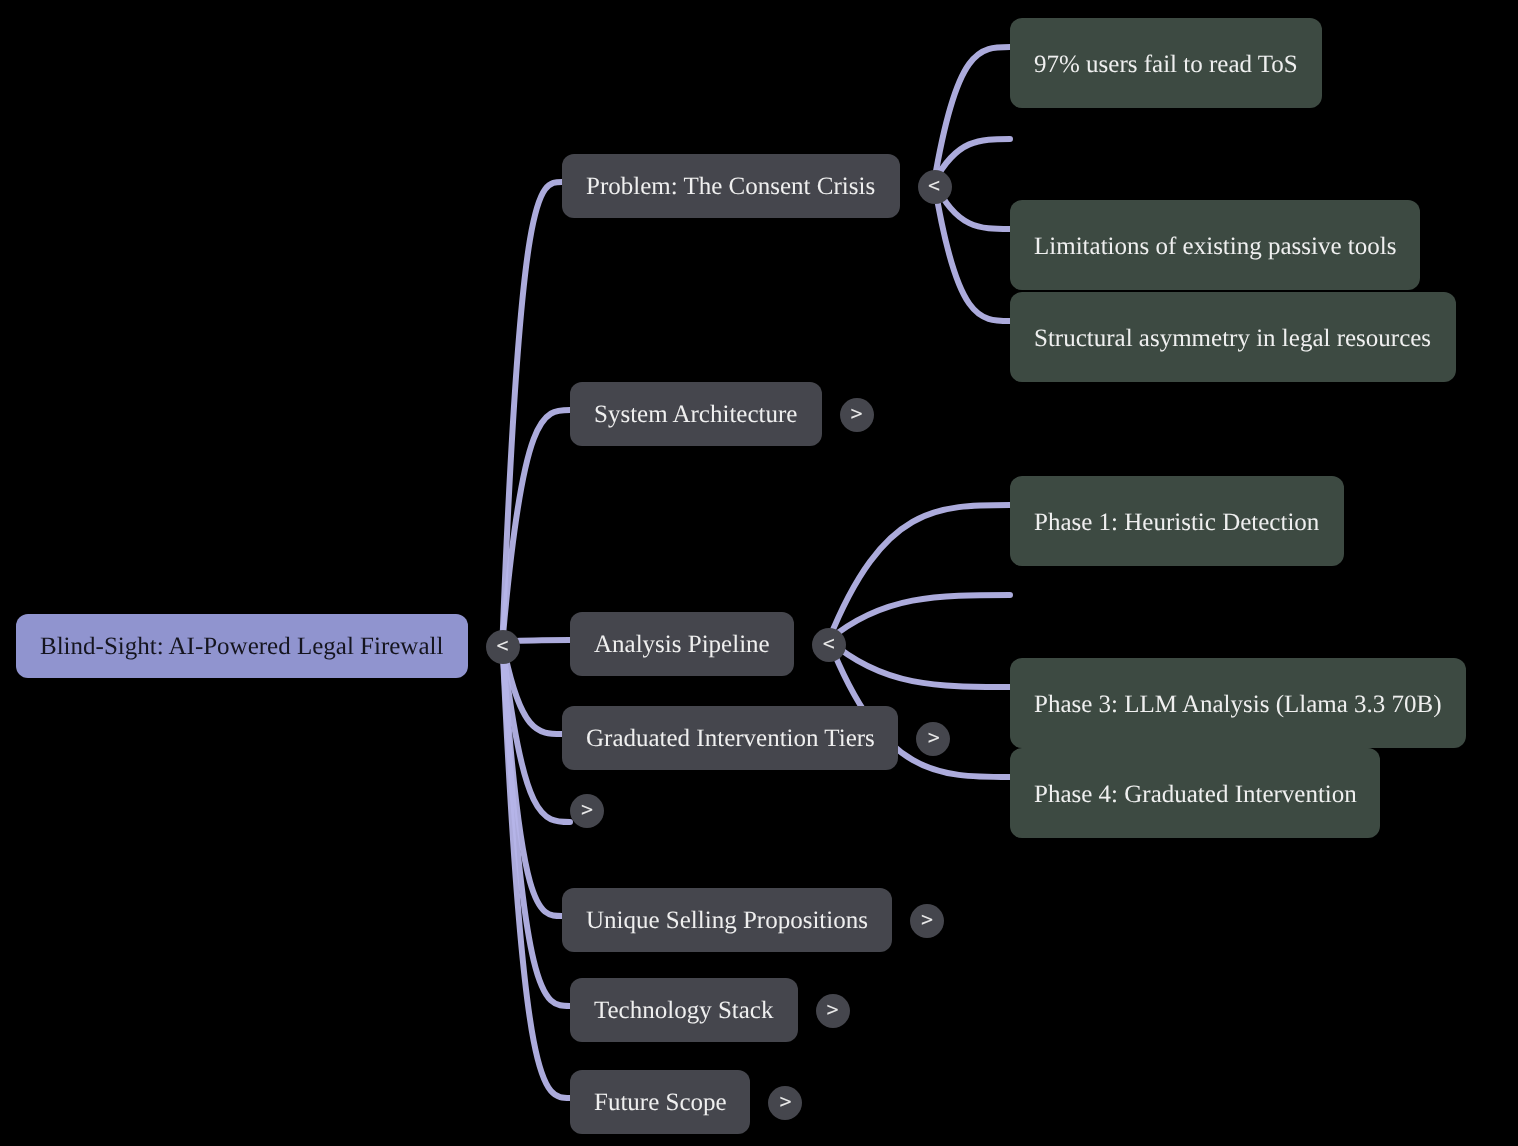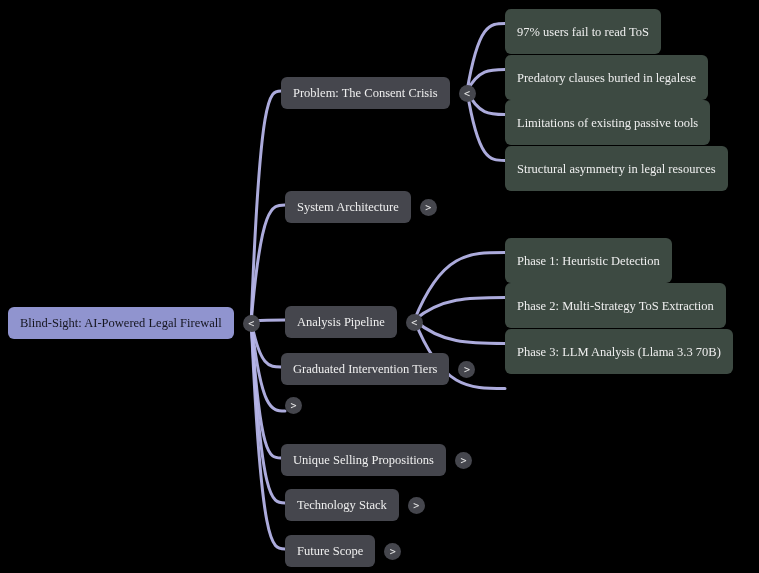--- a/index.html
+++ b/index.html
@@ -91,33 +91,30 @@
     <div class="toggle">&gt;</div>
   </div>
   <div class="node branch" id="b7" style="left:285px;top:535px">
     <div class="box">Future Scope</div>
     <div class="toggle">&gt;</div>
   </div>
 
   <div class="node leaf" id="p0" style="left:505px;top:9px">
     <div class="box">97% users fail to read ToS</div>
   </div>
-  <div class="node leaf" id="p1" style="left:505px;top:55px">
-    <div class="box">Predatory clauses buried in legalese</div>
-  </div>
   <div class="node leaf" id="p2" style="left:505px;top:100px">
     <div class="box">Limitations of existing passive tools</div>
   </div>
   <div class="node leaf" id="p3" style="left:505px;top:146px">
     <div class="box">Structural asymmetry in legal resources</div>
   </div>
 
   <div class="node leaf" id="a0" style="left:505px;top:238px">
     <div class="box">Phase 1: Heuristic Detection</div>
   </div>
-  <div class="node leaf" id="a1" style="left:505px;top:283px">
-    <div class="box">Phase 2: Multi-Strategy ToS Extraction</div>
-  </div>
   <div class="node leaf" id="a2" style="left:505px;top:329px">
     <div class="box">Phase 3: LLM Analysis (Llama 3.3 70B)</div>
+  </div>
+  <div class="node leaf" id="a3" style="left:505px;top:374px">
+    <div class="box">Phase 4: Graduated Intervention</div>
   </div>
 
 </div>
 
 </body></html>

